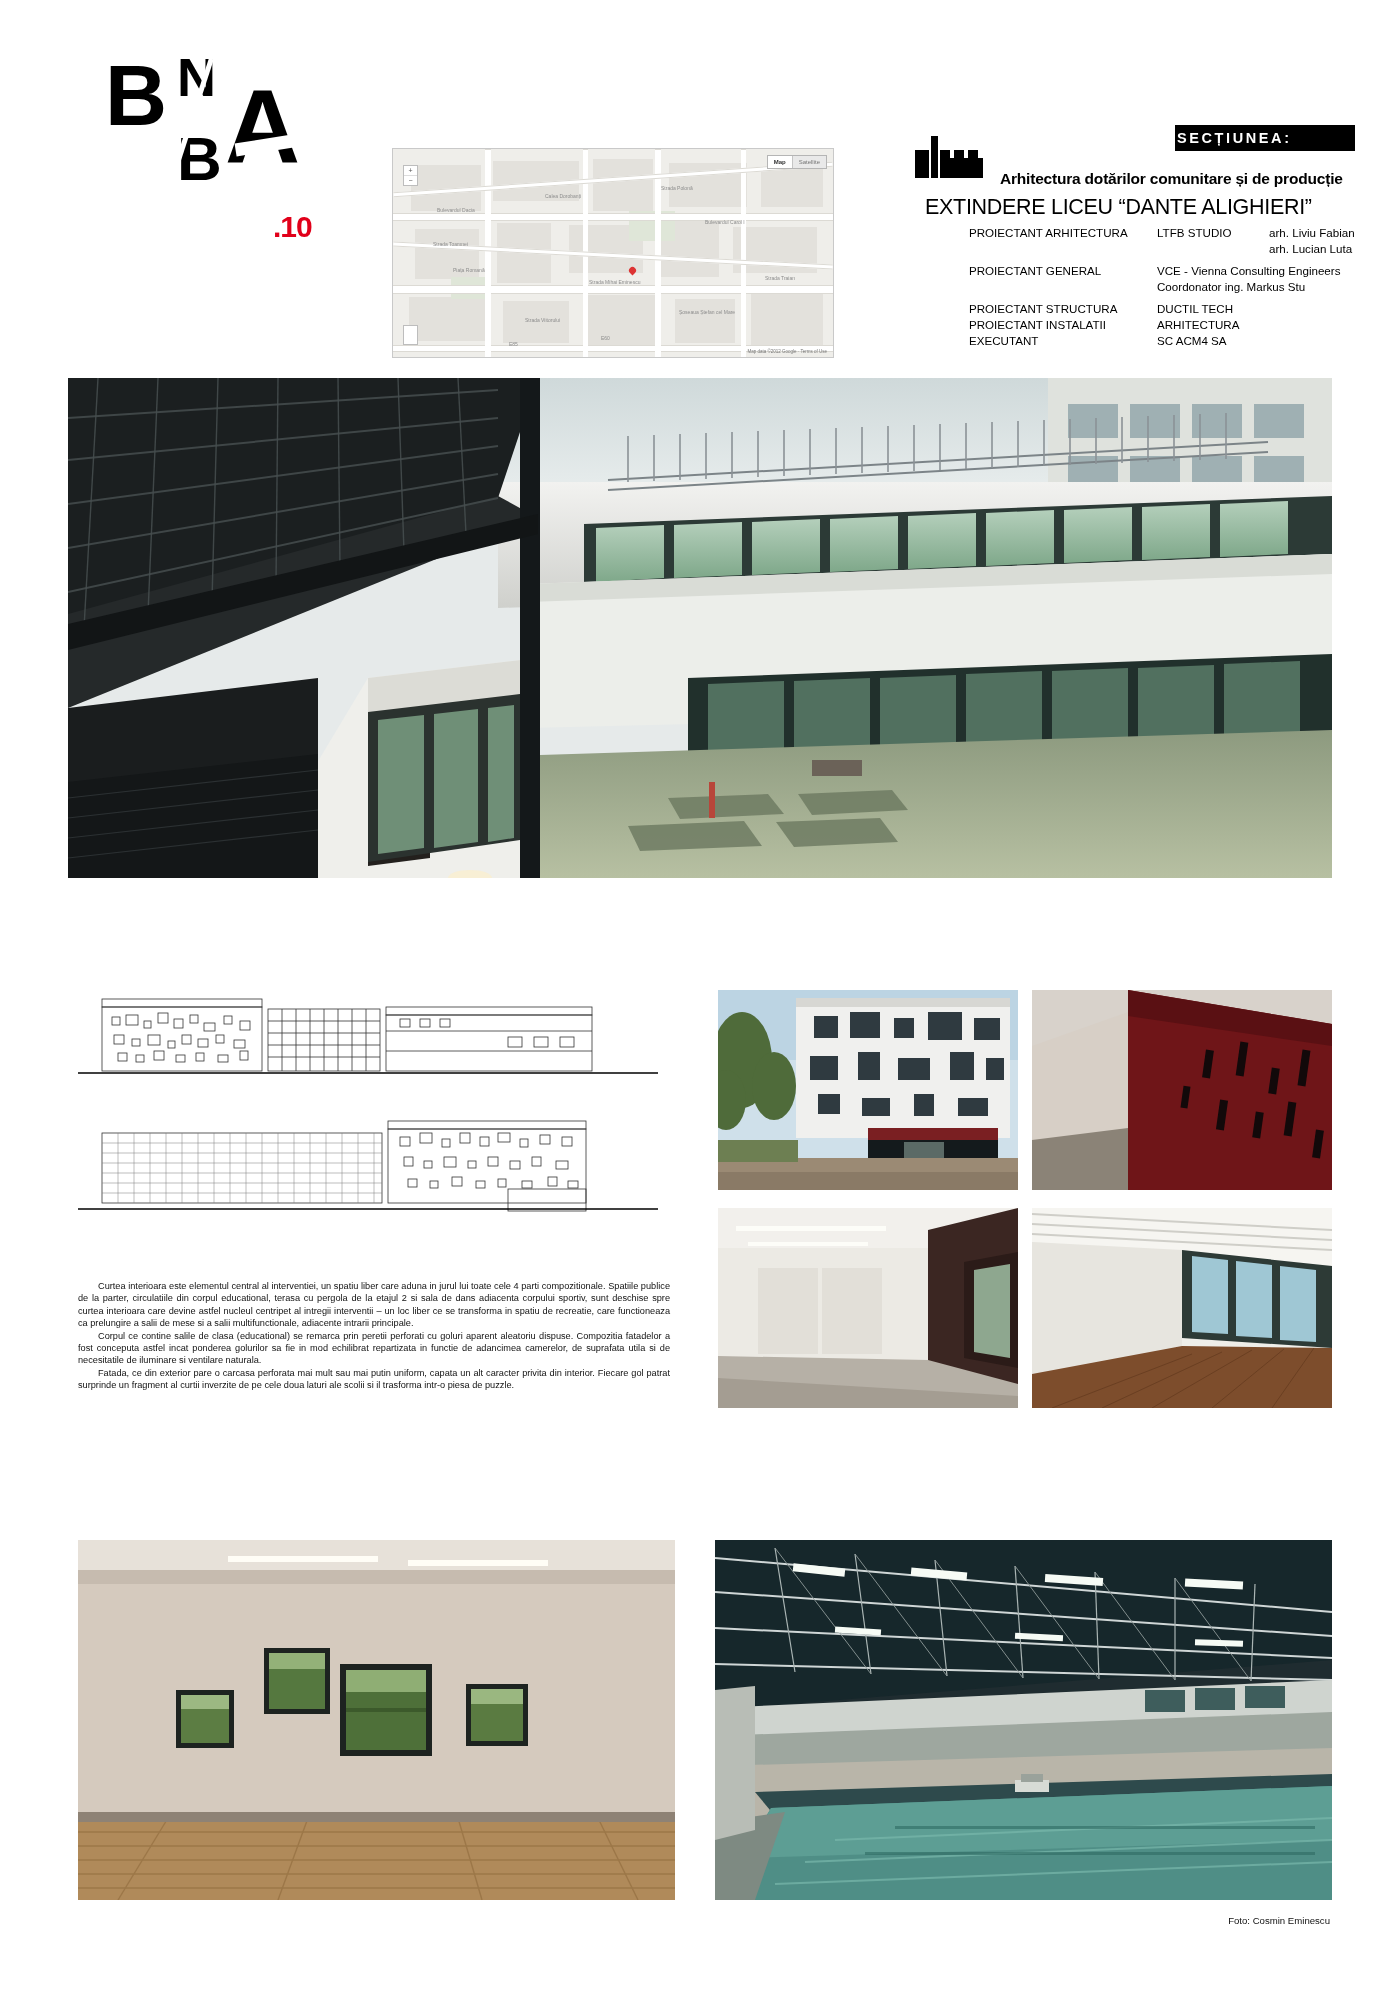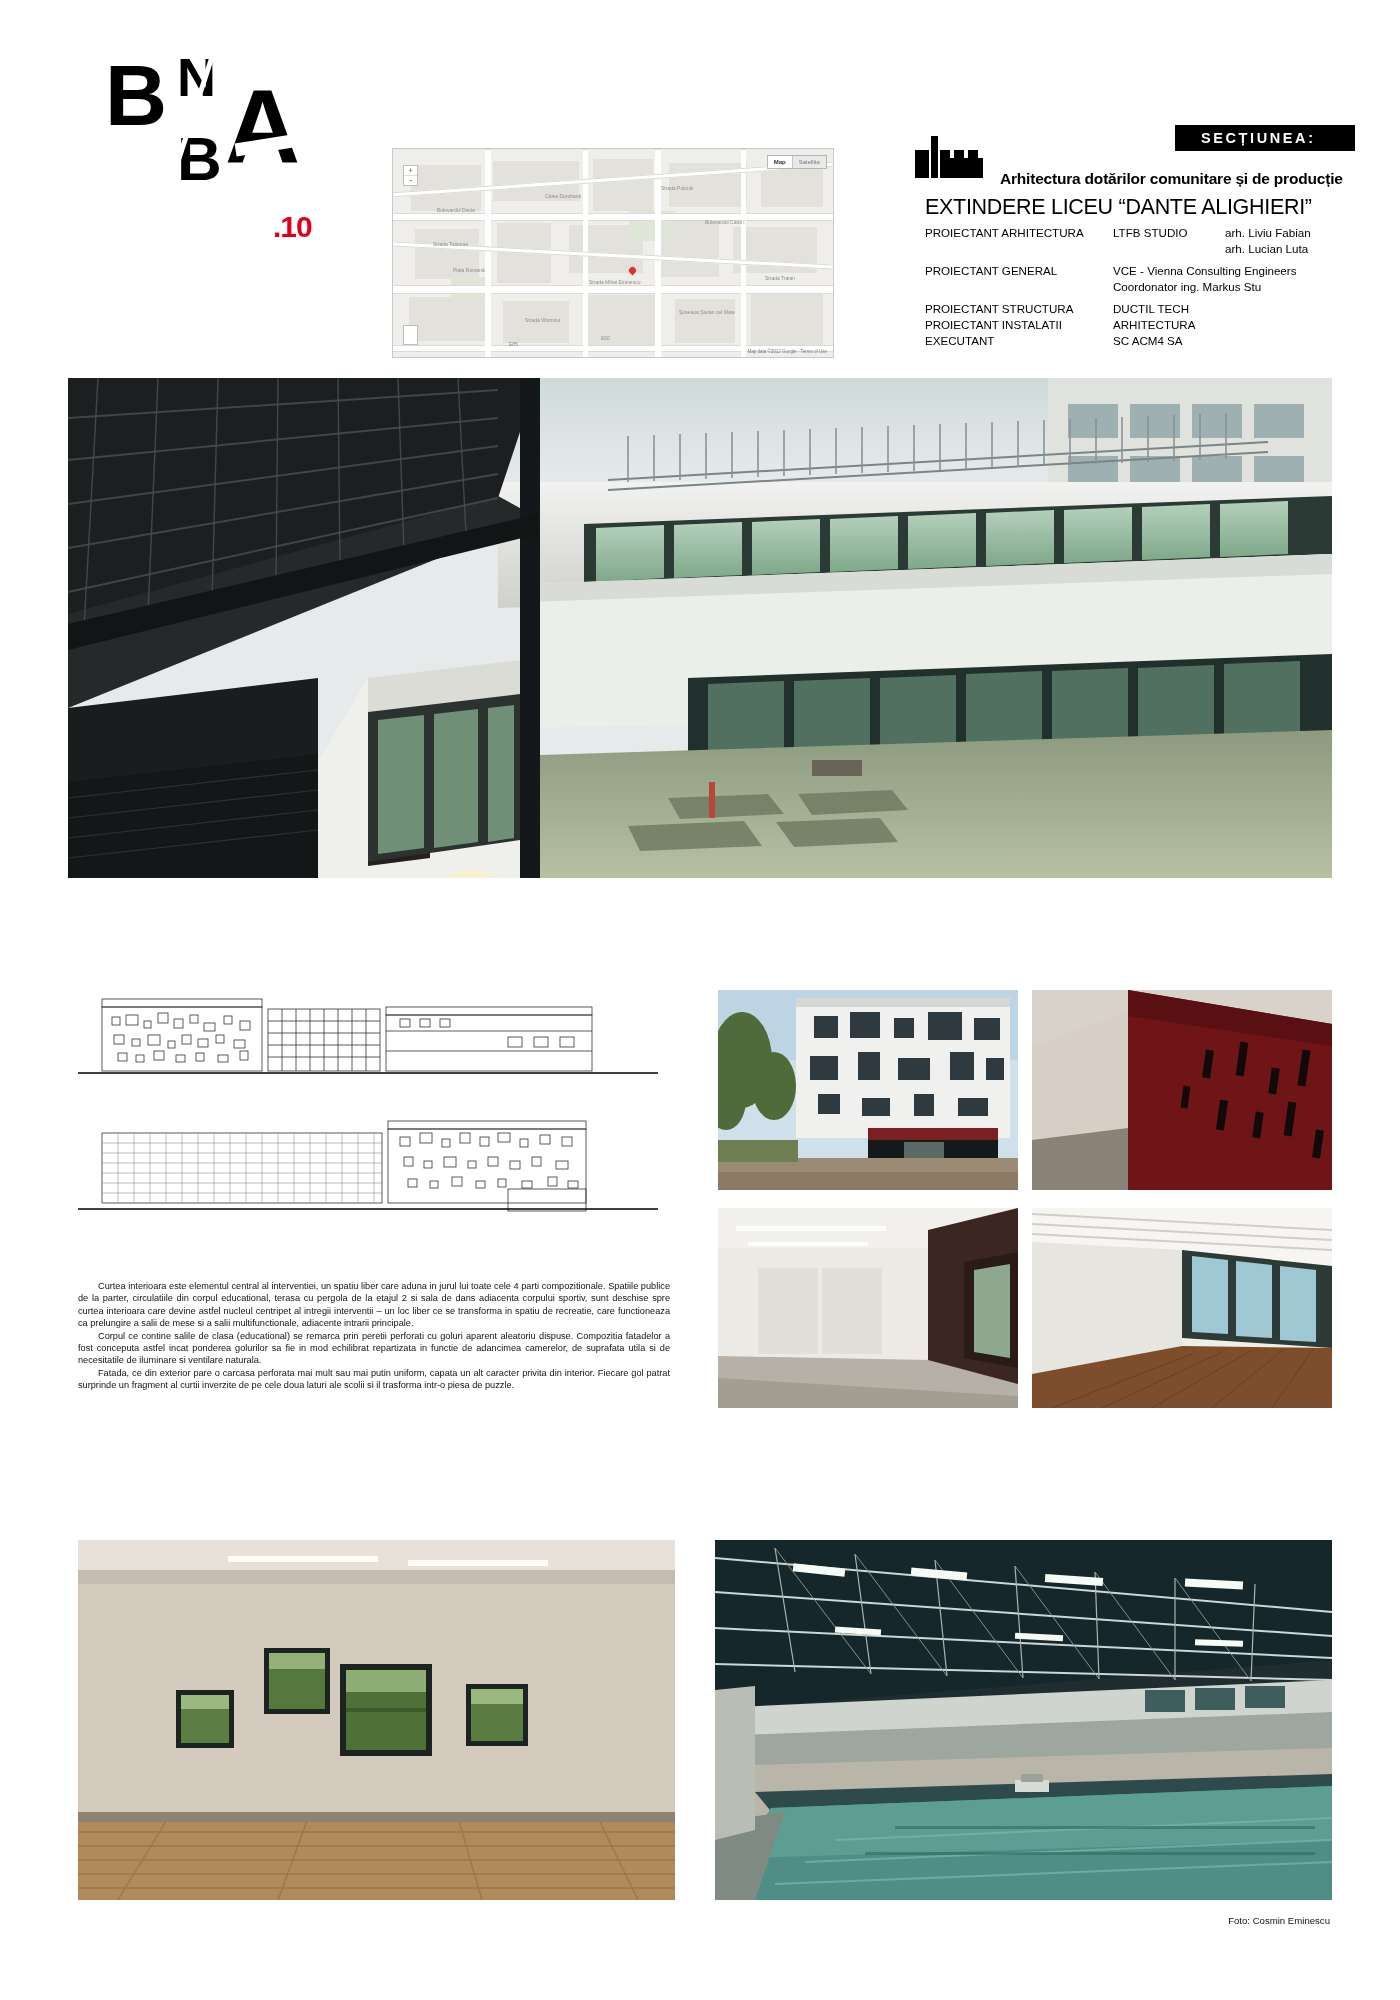--- a/index.html
+++ b/index.html
@@ -184,21 +184,21 @@
     width: 180px;
     height: 26px;
     background: #000;
   }
   .sectiunea-bar span {
     color: #fff;
     font-size: 14.5px;
     font-weight: bold;
     letter-spacing: 2.6px;
     line-height: 26px;
-    padding-left: 26px;
+    padding-left: 2px;
     display: block;
   }
   .factory-icon {
     position: absolute;
     left: 915px;
     top: 136px;
     width: 68px;
     height: 42px;
   }
   .factory-icon i {
@@ -226,20 +226,21 @@
     left: 925px;
     top: 225px;
     width: 430px;
     font-size: 11.6px;
     line-height: 15.6px;
   }
   .credits .row {
     position: relative;
     height: 15.6px;
     white-space: nowrap;
+    margin-left: 44px;
   }
   .credits .lbl { display: inline-block; width: 188px; }
   .credits .val { display: inline-block; }
   .credits .val-right {
     position: absolute;
     left: 300px;
     top: 0;
   }
   .credits .gap { height: 7px; }
 

